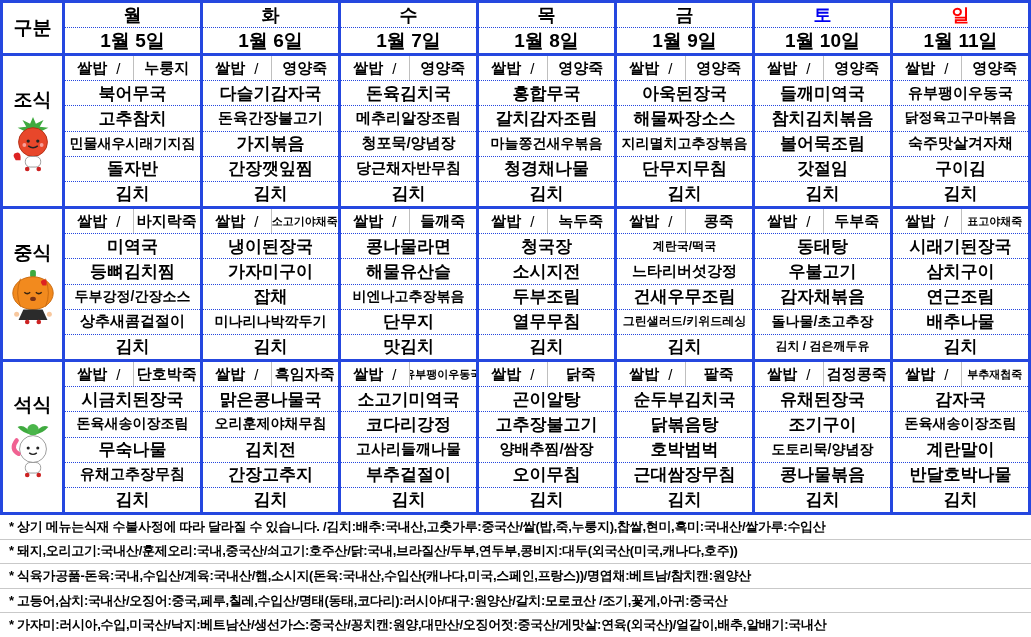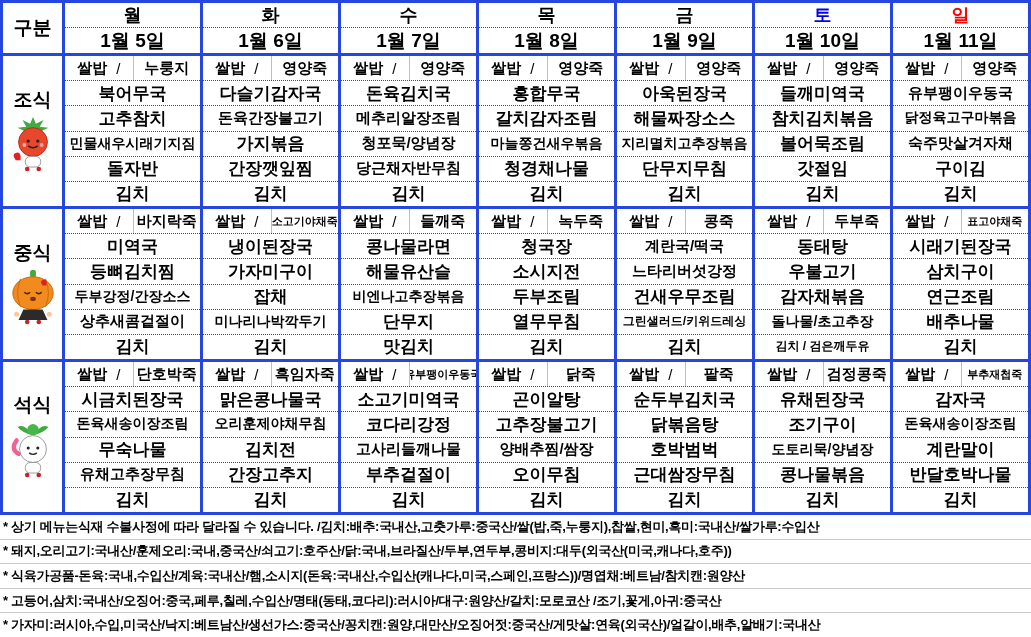--- a/index.html
+++ b/index.html
@@ -49,21 +49,21 @@
   }
   .slash{ font-weight:400; }
   .porridge{
     flex:1 1 0; display:flex; align-items:center; justify-content:center;
     border-left:1px solid #bfbfbf; font-weight:700; white-space:nowrap; overflow:hidden;
   }
 
   
   .notes{ width:1031px; height:122px; display:flex; flex-direction:column; background:#fff; }
   .note-line{
-    flex:1; display:flex; align-items:center; padding-left:3px;
+    flex:1; display:flex; align-items:center; padding-left:9px;
     font-size:13px; font-weight:700; letter-spacing:-0.3px;
     white-space:nowrap; overflow:hidden; border-bottom:1px solid var(--gray);text-align:center;
   }
   .note-line:last-child{ border-bottom:none; }
 </style>
 </head>
 <body>
 
 <div class="sheet">
   <div class="mealtable">
@@ -292,21 +292,21 @@
           <div class="menu-line" style="font-size: 17px;">김치</div>
         </div>
         <div class="meal-cell">
           <div class="menu-line rice-line">
             <span class="rice-left">
               <span>쌀밥</span>
               <span class="slash">/</span>
             </span>
             <span class="porridge" style="font-size: 15px;">콩죽</span>
           </div>
-          <div class="menu-line" style="font-size: 15px;">계란국/떡국</div>
+          <div class="menu-line" style="font-size: 12px;">계란국/떡국</div>
           <div class="menu-line" style="font-size: 15px;">느타리버섯강정</div>
           <div class="menu-line" style="font-size: 17px;">건새우무조림</div>
           <div class="menu-line" style="font-size: 12px;">그린샐러드/키위드레싱</div>
           <div class="menu-line" style="font-size: 17px;">김치</div>
         </div>
         <div class="meal-cell">
           <div class="menu-line rice-line">
             <span class="rice-left">
               <span>쌀밥</span>
               <span class="slash">/</span>

